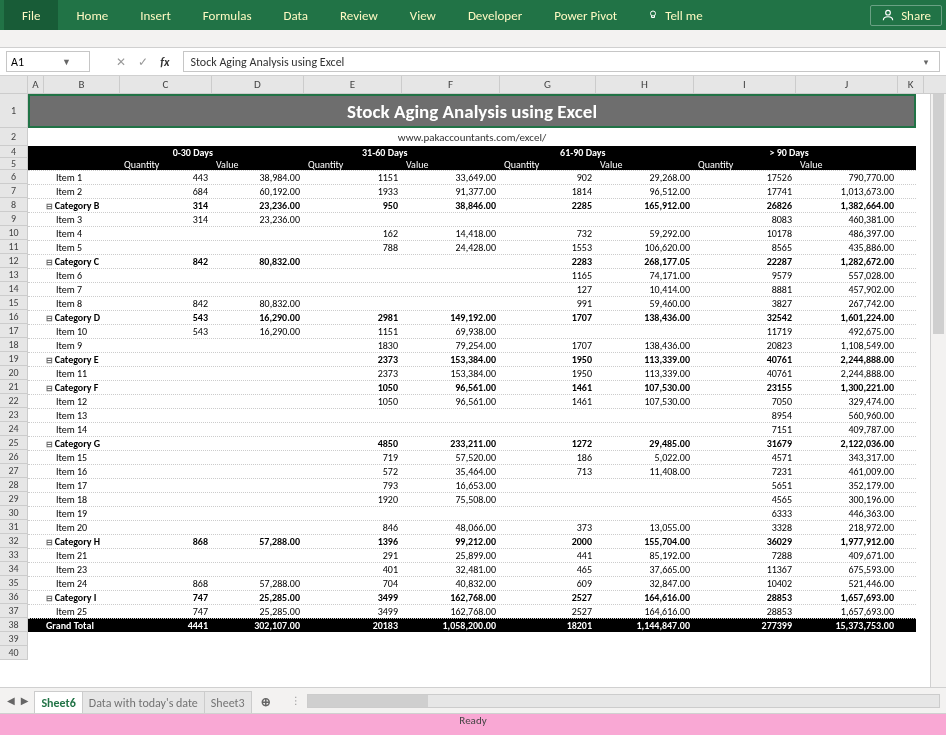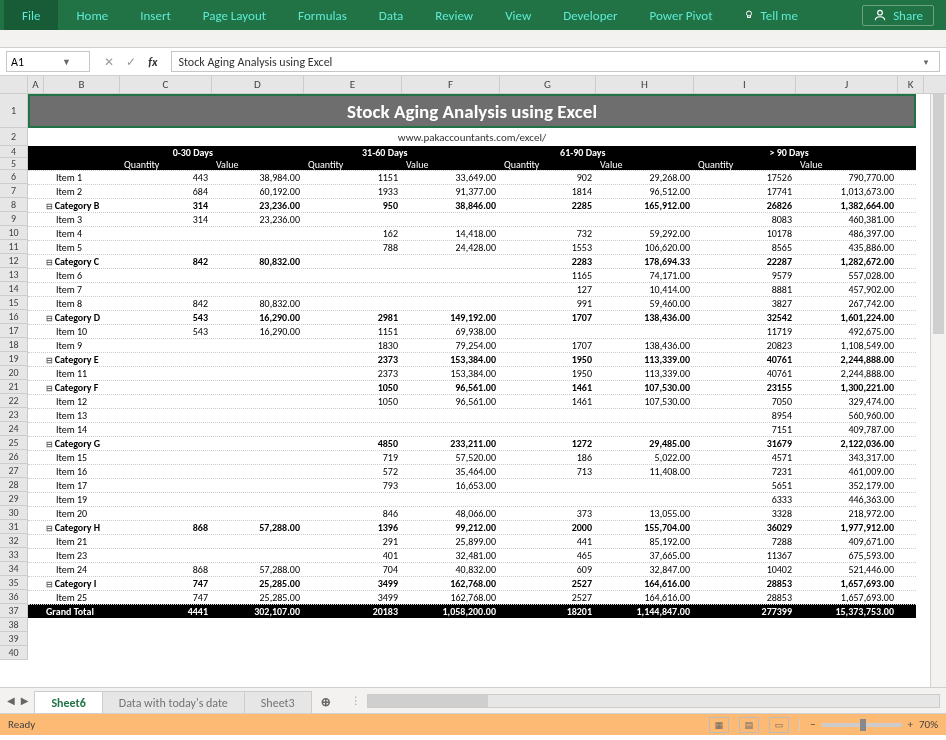--- a/index.html
+++ b/index.html
@@ -1,33 +1,33 @@
 <!DOCTYPE html>
 <html><head>
 <meta charset="utf-8">
 <style>
   * { box-sizing: border-box; margin: 0; padding: 0; font-family: "Segoe UI", Calibri, sans-serif; }
   html, body { width: 946px; height: 740px; overflow: hidden; background: #fff; }
 
   
-  .ribbon { background: #217346; height: 30px; display: flex; align-items: center; color: #5eead4; font-size: 13px; padding: 0 4px; }
+  .ribbon { background: #217346; height: 30px; display: flex; align-items: center; color: #fef9c3; font-size: 13px; padding: 0 4px; }
   .ribbon .tab { padding: 0 16px; height: 100%; display: flex; align-items: center; cursor: pointer; }
   .ribbon .tab.file { background: #185c37; margin-right: 2px; padding: 0 18px; }
   .ribbon .spacer { flex: 1; }
   .ribbon .tellme { display: flex; align-items: center; gap: 6px; padding: 0 14px; }
-  .ribbon .share { display: flex; align-items: center; gap: 6px; border: 1px solid #6aa184; padding: 2px 10px; border-radius: 2px; margin-right: 8px; }
+  .ribbon .share { display: flex; align-items: center; gap: 6px; border: 1px solid #6aa184; padding: 2px 10px; border-radius: 2px; }
   .bulb { width: 12px; height: 12px; }
   .person { width: 14px; height: 14px; }
 
   
   .ribbon-sub { height: 18px; background: #f3f2f1; border-bottom: 1px solid #d0d0d0; }
 
   
   .fxrow { height: 28px; background: #fff; border-bottom: 1px solid #d0d0d0; display: flex; align-items: stretch; font-size: 12px; }
-  .namebox { width: 84px; border: 1px solid #c6c6c6; margin: 3px 0 3px 6px; display: flex; align-items: center; padding: 0 4px; background: #fff; }
+  .namebox { width: 84px; border: 1px solid #c6c6c6; margin: 3px 12px 3px 6px; display: flex; align-items: center; padding: 0 4px; background: #fff; }
   .namebox span { flex: 1; }
   .namebox .dd { width: 14px; text-align: center; color: #666; font-size: 9px; }
   .fxbtns { display: flex; align-items: center; gap: 12px; padding: 0 14px; color: #999; }
   .fxbtns .fx { color: #333; font-style: italic; font-weight: bold; }
   .fbar { flex: 1; border: 1px solid #c6c6c6; margin: 3px 6px 3px 0; display: flex; align-items: center; padding: 0 6px; background: #fff; color: #333; }
   .fbar .dd { width: 14px; text-align: center; color: #666; font-size: 9px; }
 
   
   .colheads { height: 18px; background: #e6e6e6; border-bottom: 1px solid #ccc; display: flex; font-size: 11px; color: #444; }
   .colheads div { border-right: 1px solid #ccc; display: flex; align-items: center; justify-content: center; }
@@ -82,49 +82,48 @@
   .hdr2 .v { justify-content:flex-start; padding-left:4px; }
 
   
   .blankrow { height: 40px; }
 
   
   .sheetbar { height: 26px; background: #f3f2f1; border-top: 1px solid #d0d0d0; display: flex; align-items: center; font-size: 12px; }
   .sheetbar .nav { display:flex; gap:0; padding: 0 4px; color:#666; font-size:10px; }
   .sheetbar .nav span { padding: 0 3px; cursor:pointer; }
   .sheetbar .tabs { display:flex; align-items:flex-end; height:100%; }
-  .sheetbar .stab { padding: 3px 16px; border: 1px solid #ccc; border-bottom: none; background:#fff; color:#217346; font-weight:600; margin-left:-1px; height: 22px; display:flex; align-items:center; }
+  .sheetbar .stab { padding: 3px 6px; border: 1px solid #ccc; border-bottom: none; background:#fff; color:#217346; font-weight:600; margin-left:-1px; height: 22px; display:flex; align-items:center; }
   .sheetbar .stab.inactive { background:#e6e6e6; color:#737373; font-weight:400; }
   .sheetbar .stab.add { background:transparent; border:none; color:#666; padding: 3px 10px; }
   .sheetbar .hsb { flex:1; margin: 0 6px; height:14px; background:#e6e6e6; border:1px solid #ccc; position:relative; }
   .sheetbar .hsb .thumb { position:absolute; left:0; top:0; bottom:0; width:120px; background:#cfcfcf; }
 
   
-  .status { height: 22px; background:#fdba74; border-top:1px solid #d0d0d0; display:flex; align-items:center; font-size:11px; color:#444; padding: 0 8px; gap:10px; }
+  .status { height: 22px; background:#f9a8d4; border-top:1px solid #d0d0d0; display:flex; align-items:center; font-size:11px; color:#444; padding: 0 8px; gap:10px;flex-direction:column; }
   .status .spacer { flex:1; }
   .status .viewbtn { width:20px; height:16px; border:1px solid #bbb; display:flex; align-items:center; justify-content:center; font-size:9px; color:#666; }
   .status .zoom { display:flex; align-items:center; gap:6px; }
   .status .slider { width:80px; height:4px; background:#ccc; position:relative; }
   .status .slider .th { position:absolute; left:38px; top:-4px; width:6px; height:12px; background:#888; }
   .vsep { width:1px; height:14px; background:#ccc; }
 
   
   .vscroll { position:absolute; right:0; top:0; width:16px; bottom:0; background:#f3f2f1; border-left:1px solid #d0d0d0; }
   .vscroll .vthumb { position:absolute; top:0; left:2px; right:2px; height:240px; background:#cfcfcf; }
 
   .gridwrap { position:relative; }
 </style>
 </head>
 <body>
 
 <div class="ribbon">
   <div class="tab file">File</div>
   <div class="tab">Home</div>
   <div class="tab">Insert</div>
-  <div class="tab">Page Layout</div>
   <div class="tab">Formulas</div>
   <div class="tab">Data</div>
   <div class="tab">Review</div>
   <div class="tab">View</div>
   <div class="tab">Developer</div>
   <div class="tab">Power Pivot</div>
   <div class="tellme">
     <svg class="bulb" viewBox="0 0 24 24" fill="none" stroke="#fff" stroke-width="2">
         <circle cx="12" cy="9" r="5"></circle>
         <path d="M9 14v3h6v-3"></path>
@@ -320,21 +319,21 @@
               <div class="c-J">435,886.00</div>
             </div>
             <div class="row cat">
               <div class="c-A"></div>
               <div class="c-B">Category C</div>
               <div class="c-C">842</div>
               <div class="c-D">80,832.00</div>
               <div class="c-E"></div>
               <div class="c-F"></div>
               <div class="c-G">2283</div>
-              <div class="c-H">178,694.33</div>
+              <div class="c-H">268,177.05</div>
               <div class="c-I">22287</div>
               <div class="c-J">1,282,672.00</div>
             </div>
             <div class="row">
               <div class="c-A"></div>
               <div class="c-B">Item 6</div>
               <div class="c-C"></div>
               <div class="c-D"></div>
               <div class="c-E"></div>
               <div class="c-F"></div>
@@ -515,20 +514,32 @@
               <div class="c-A"></div>
               <div class="c-B">Item 17</div>
               <div class="c-C"></div>
               <div class="c-D"></div>
               <div class="c-E">793</div>
               <div class="c-F">16,653.00</div>
               <div class="c-G"></div>
               <div class="c-H"></div>
               <div class="c-I">5651</div>
               <div class="c-J">352,179.00</div>
+            </div>
+            <div class="row">
+              <div class="c-A"></div>
+              <div class="c-B">Item 18</div>
+              <div class="c-C"></div>
+              <div class="c-D"></div>
+              <div class="c-E">1920</div>
+              <div class="c-F">75,508.00</div>
+              <div class="c-G"></div>
+              <div class="c-H"></div>
+              <div class="c-I">4565</div>
+              <div class="c-J">300,196.00</div>
             </div>
             <div class="row">
               <div class="c-A"></div>
               <div class="c-B">Item 19</div>
               <div class="c-C"></div>
               <div class="c-D"></div>
               <div class="c-E"></div>
               <div class="c-F"></div>
               <div class="c-G"></div>
               <div class="c-H"></div>

